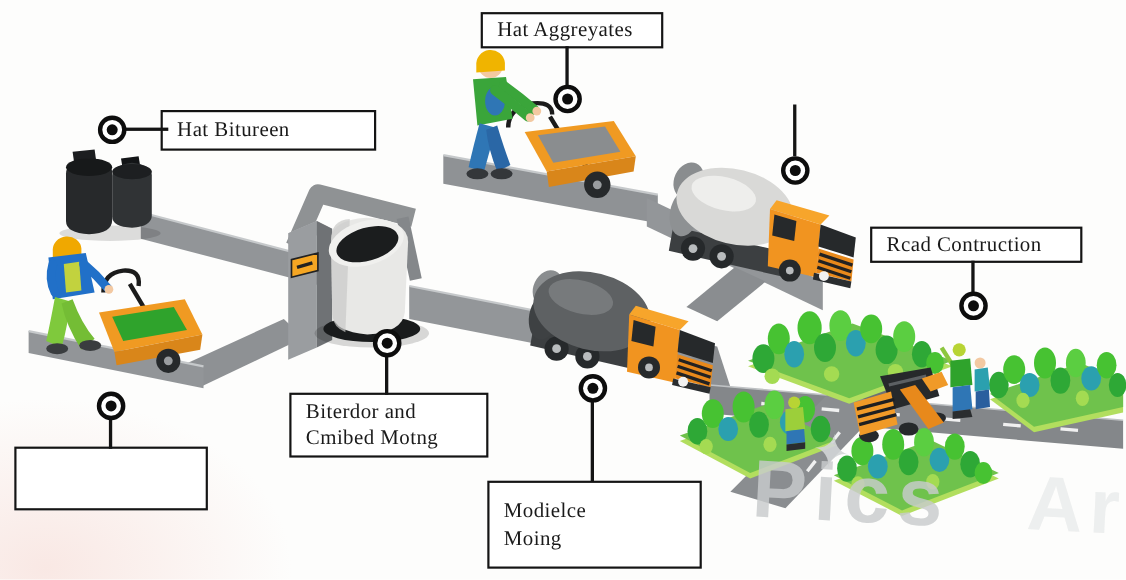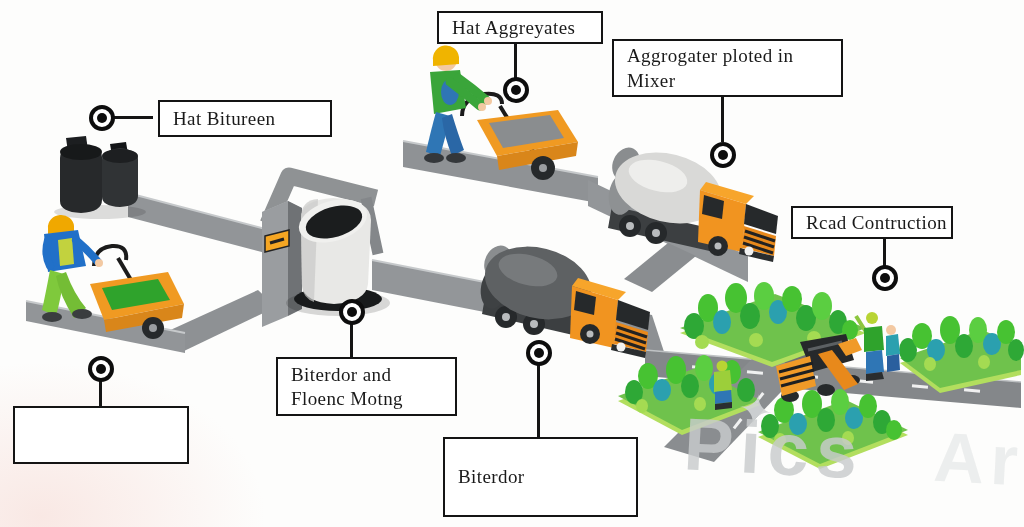--- a/index.html
+++ b/index.html
@@ -304,62 +304,59 @@
   <span class="wm-text2">Art</span>
 
   <div class="box" style="left:437px;top:11px;width:166px;height:33px">
     <span>Hat Aggreyates</span>
   </div>
   <div class="cline" style="left:514px;top:42px;width:3px;height:38px"></div>
   <div class="cdot" style="left:503px;top:77px">
       <div class="cdot-in"></div>
     </div>
 
-  <div class="box" style="left:612px;top:39px;width:231px;height:58px">
-    <span>Aggrogater ploted in</span>
-    <span>Mixer</span>
-  </div>
   <div class="cline" style="left:721px;top:95px;width:3px;height:47px"></div>
   <div class="cdot" style="left:710px;top:142px">
       <div class="cdot-in"></div>
     </div>
 
-  <div class="box" style="left:158px;top:100px;width:174px;height:37px">
+  <div class="box" style="left:146px;top:100px;width:196px;height:37px">
     <span>Hat Bitureen</span>
   </div>
   <div class="cline" style="left:113px;top:116px;width:40px;height:3px"></div>
   <div class="cdot" style="left:89px;top:105px">
       <div class="cdot-in"></div>
     </div>
 
-  <div class="box" style="left:791px;top:206px;width:162px;height:33px">
+  <div class="box" style="left:791px;top:206px;width:193px;height:33px">
     <span>Rcad Contruction</span>
   </div>
   <div class="cline" style="left:883px;top:237px;width:3px;height:30px"></div>
   <div class="cdot" style="left:872px;top:265px">
       <div class="cdot-in"></div>
     </div>
 
-  <div class="box" style="left:276px;top:357px;width:181px;height:59px">
+  <div class="box" style="left:263px;top:357px;width:181px;height:59px">
     <span>Biterdor and</span>
-    <span>Floenc Motng</span>
+    <span>Cmibed Motng</span>
   </div>
   <div class="cline" style="left:350px;top:324px;width:3px;height:35px"></div>
   <div class="cdot" style="left:339px;top:299px">
       <div class="cdot-in"></div>
     </div>
 
   <div class="box" style="left:13px;top:406px;width:176px;height:58px">
   </div>
   <div class="cline" style="left:99px;top:380px;width:3px;height:28px"></div>
   <div class="cdot" style="left:88px;top:356px">
       <div class="cdot-in"></div>
     </div>
 
   <div class="box" style="left:443px;top:437px;width:195px;height:80px">
-    <span>Biterdor</span>
+    <span>Modielce</span>
+    <span>Moing</span>
   </div>
   <div class="cline" style="left:537px;top:364px;width:3px;height:74px"></div>
   <div class="cdot" style="left:526px;top:340px">
       <div class="cdot-in"></div>
     </div>
 
 </div>
 
 </body></html>

